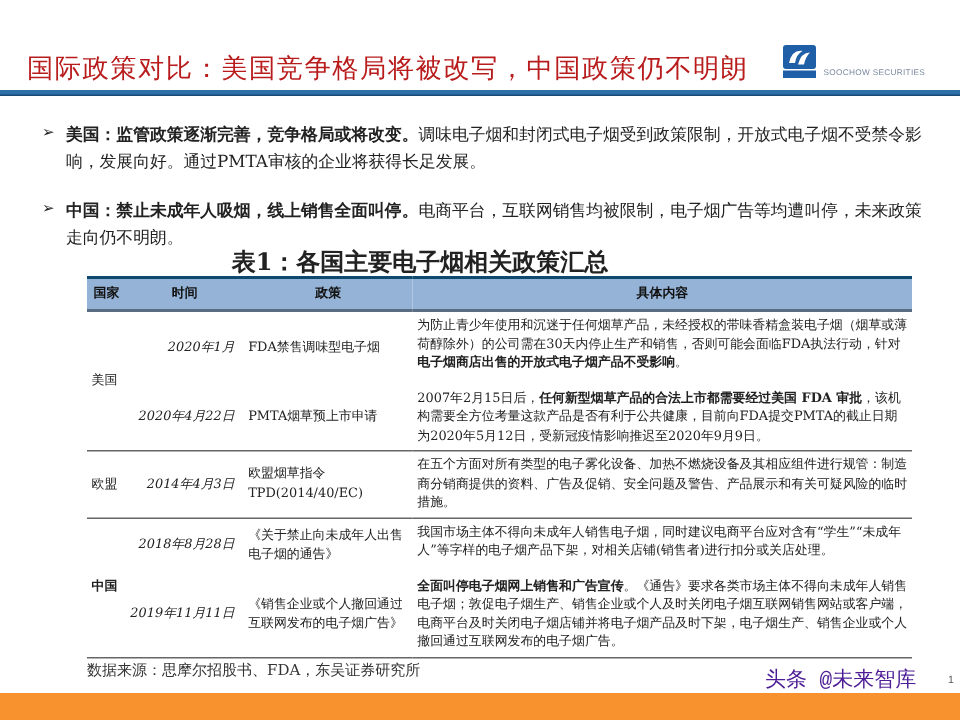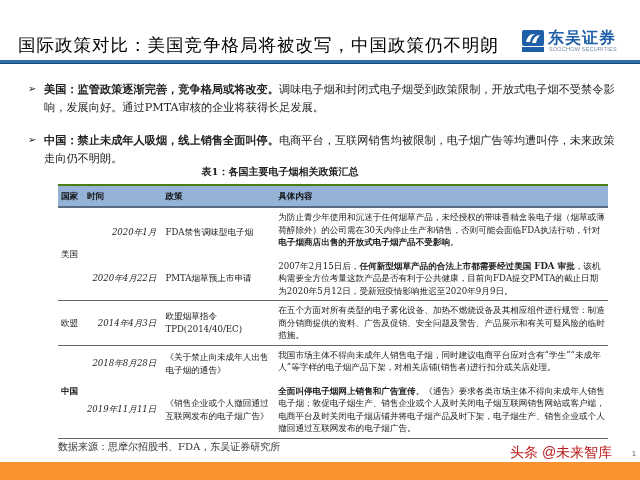--- a/index.html
+++ b/index.html
@@ -4,21 +4,21 @@
 <style>
   html, body { margin:0; padding:0; }
   body {
     width:640px; height:480px; overflow:hidden; position:relative;
     background:#ffffff;
     font-family: "DejaVu Serif", "Liberation Serif", serif;
     color:#222;
   }
   .header-title {
     position:absolute; left:18px; top:33px;
-    font-size:17.5px; color:#000000; letter-spacing:1px;
+    font-size:17.5px; color:#b91c1c; letter-spacing:1px;
     font-family: "DejaVu Serif", serif;
     white-space:nowrap;
   }
   .logo {
     position:absolute; left:522px; top:30px; width:110px; height:26px;
   }
   .logo-mark {
     position:absolute; left:0; top:0; width:22px; height:22px;
   }
   .logo-cn {
@@ -38,71 +38,70 @@
   }
   .bullets { position:absolute; left:28px; top:80px; width:590px; }
   .bullet { position:relative; padding-left:16px; font-size:11.2px; line-height:18px; margin-bottom:14px; }
   .bullet-icon {
     position:absolute; left:0; top:0; font-size:10px; color:#222;
     font-family:"DejaVu Sans", sans-serif;
   }
   .bullet b { font-weight:bold; }
   .table-caption {
     position:absolute; left:0; width:560px; top:165px;
-    text-align:center; font-size:10px; font-weight:bold;
+    text-align:center; font-size:16px; font-weight:bold;
   }
   table.policy {
     position:absolute; left:58px; top:184px; width:550px;
     border-collapse:collapse; font-size:8.6px; line-height:12.5px;
   }
   table.policy th {
-    background:#95b3d7; text-align:left; font-weight:bold;
+    background:#95b3d7; text-align:center; font-weight:bold;
     padding:3px 3px; height:14px; color:#111;
-    border-top:2px solid #4d7c0f; border-bottom:2px solid #5a6c82;
+    border-top:2px solid #0c4a6e; border-bottom:2px solid #5a6c82;
   }
   table.policy td { padding:3px 3px; vertical-align:middle; color:#222; }
   table.policy td.content { vertical-align:top; }
   table.policy tr.group-end td { border-bottom:1.5px solid #666; }
   table.policy td.country { text-align:left; }
   table.policy td.date { text-align:right; white-space:nowrap; padding-right:6px;font-style:italic; }
   .col-country { width:26px; }
   .col-date { width:76px; }
   .col-policy { width:113px; }
   .col-content { width:335px; }
   .source {
     position:absolute; left:58px; top:440px; font-size:10px; color:#333;
   }
   .footer-bar {
     position:absolute; left:0; top:462px; width:640px; height:18px;
     background:#f7922f;
   }
   .watermark {
     position:absolute; left:510px; top:444px;
-    font-family:Liberation Sans, sans-serif; font-size:14px; color:#b91c1c;
+    font-family:Liberation Mono, monospace; font-size:14px; color:#4c1d95;
     white-space:nowrap;
     text-shadow: 0 0 2px #fff, 0 0 2px #fff;
   }
   .page-num {
     position:absolute; left:632px; top:450px; font-size:7px; color:#555;
     font-family:"Liberation Sans", sans-serif;
   }
 </style>
 </head>
 <body>
 
 <div>
   <div class="header-title">国际政策对比：美国竞争格局将被改写，中国政策仍不明朗</div>
   <div class="logo">
     <svg class="logo-mark" viewBox="0 0 22 22">
       <rect x="0" y="0" width="22" height="16" fill="#1f5fa8" rx="2"></rect>
       <path d="M4 12 Q6 3 13 4 Q9 6 8 12 Z" fill="#fff"></path>
       <path d="M10 13 Q12 5 18 5 Q15 8 14 13 Z" fill="#fff"></path>
       <rect x="0" y="17" width="22" height="5" fill="#1f5fa8"></rect>
     </svg>
-    <div class="logo-cn">东吴证券</div>
     <div class="logo-en">SOOCHOW SECURITIES</div>
   </div>
   <div class="header-rule"></div>
 </div>
 
 <div class="bullets">
   <div class="bullet">
     <span class="bullet-icon">➢</span>
     <b>美国：监管政策逐渐完善，竞争格局或将改变。</b><span>调味电子烟和封闭式电子烟受到政策限制，开放式电子烟不受禁令影响，发展向好。通过PMTA审核的企业将获得长足发展。</span>
   </div>

